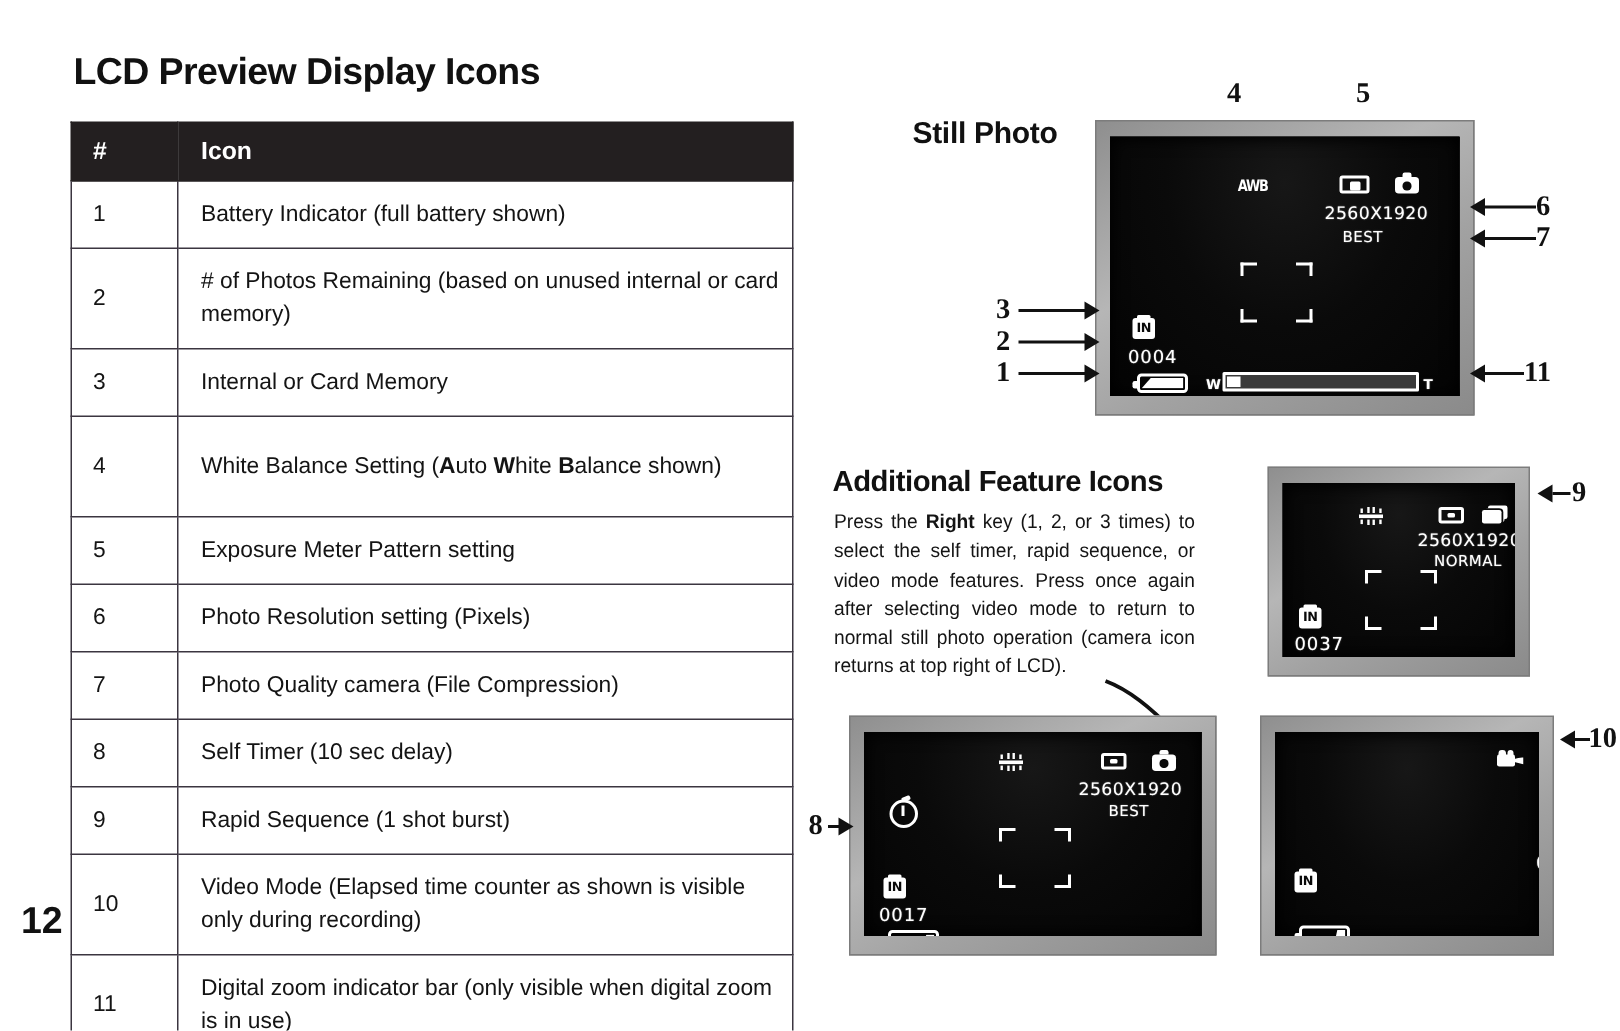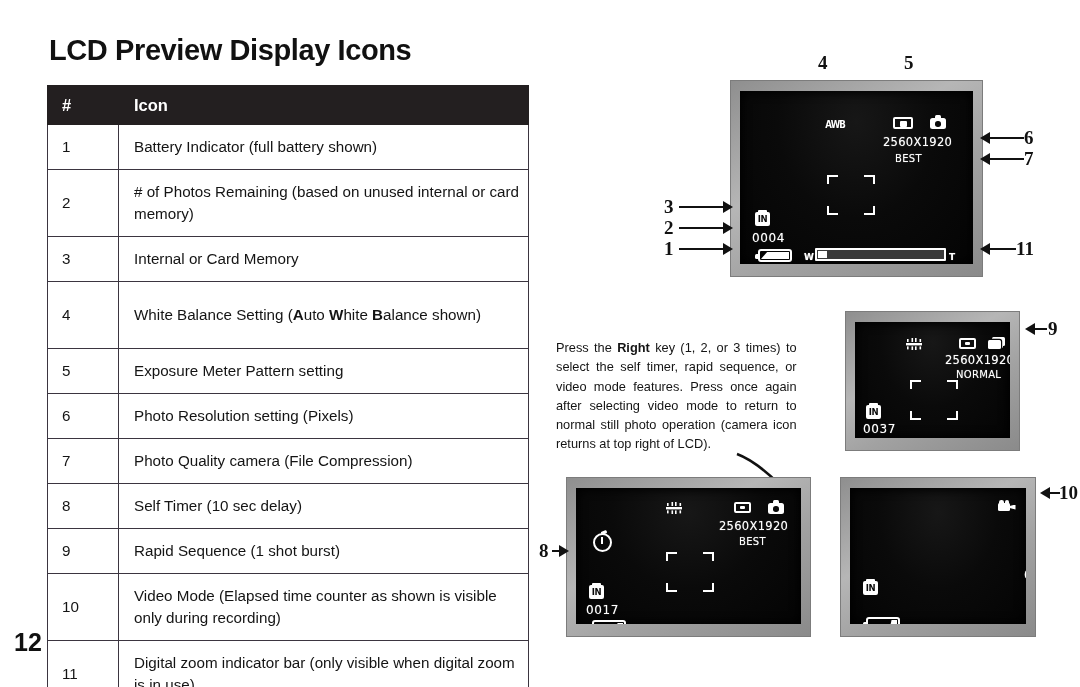--- a/index.html
+++ b/index.html
@@ -17,21 +17,21 @@
   }
 
   
   #left-column {
     position: absolute;
     left: 47px;
     top: 34px;
     width: 490px;
   }
   #page-title {
-    font-size: 29px;
+    font-size: 25px;
     font-weight: bold;
     letter-spacing: -0.4px;
     margin: 0 0 18px 2px;
     color: #111;
   }
 
   table#icon-table {
     border-collapse: collapse;
     width: 482px;
     table-layout: fixed;
@@ -69,21 +69,21 @@
   }
   td.col-num {
     font-size: 15.2px;
   }
   .row-1 td { height: 30px; }
   .row-2 td { height: 52px; }
 
   #page-number {
     position: absolute;
     left: 14px;
-    top: 628px;
+    top: 600px;
     font-size: 25px;
     font-weight: bold;
     color: #111;
   }
 
   
   #right-column {
     position: absolute;
     left: 540px;
     top: 0;
@@ -468,20 +468,21 @@
       </tr>
     </tbody>
   </table>
 </div>
 
 <div id="page-number">12</div>
 
 <div id="right-column">
 
   <div class="section-label" style="position:absolute; left:0px; top:78px; width:165px;">
+    <div>Still Photo</div>
   </div>
 
   <div class="callout" style="left:278px; top:52px;">4</div>
   <div class="arrow-stem-white" style="left:283px; top:82px; height:14px;"></div>
   <div class="arrow-down-white" style="left:279px; top:95px;"></div>
 
   <div class="callout" style="left:364px; top:52px;">5</div>
   <div class="arrow-stem-white" style="left:369px; top:82px; height:14px;"></div>
   <div class="arrow-down-white" style="left:365px; top:95px;"></div>
 
@@ -535,20 +536,21 @@
   <div class="callout" style="left:484px; top:127px;">6</div>
 
   <div class="arrow-left" style="left:440px; top:153px;"></div>
   <div class="lead-line" style="left:450px; top:158px; width:34px;"></div>
   <div class="callout" style="left:484px; top:148px;">7</div>
 
   <div class="arrow-left" style="left:440px; top:243px;"></div>
   <div class="lead-line" style="left:450px; top:248px; width:26px;"></div>
   <div class="callout" style="left:476px; top:238px;">11</div>
 
+  <div id="additional-heading">Additional Feature Icons</div>
   <div id="additional-body">
     <span>Press the </span><b>Right</b><span> key (1, 2, or 3 times) to select the self timer, rapid sequence, or video mode features. Press once again after selecting video mode to return to normal still photo operation (camera icon returns at top right of LCD).</span>
   </div>
 
   <svg id="para-arrow" viewBox="0 0 60 50">
     <path d="M2,4 C18,10 32,22 46,36" stroke="#111" stroke-width="2.6" fill="none"></path>
     <polygon points="42,28 52,44 36,40" fill="#111"></polygon>
   </svg>
 
   <div class="lcd-frame" id="lcd-burst" style="left:305px; top:311px; width:175px; height:140px;">

